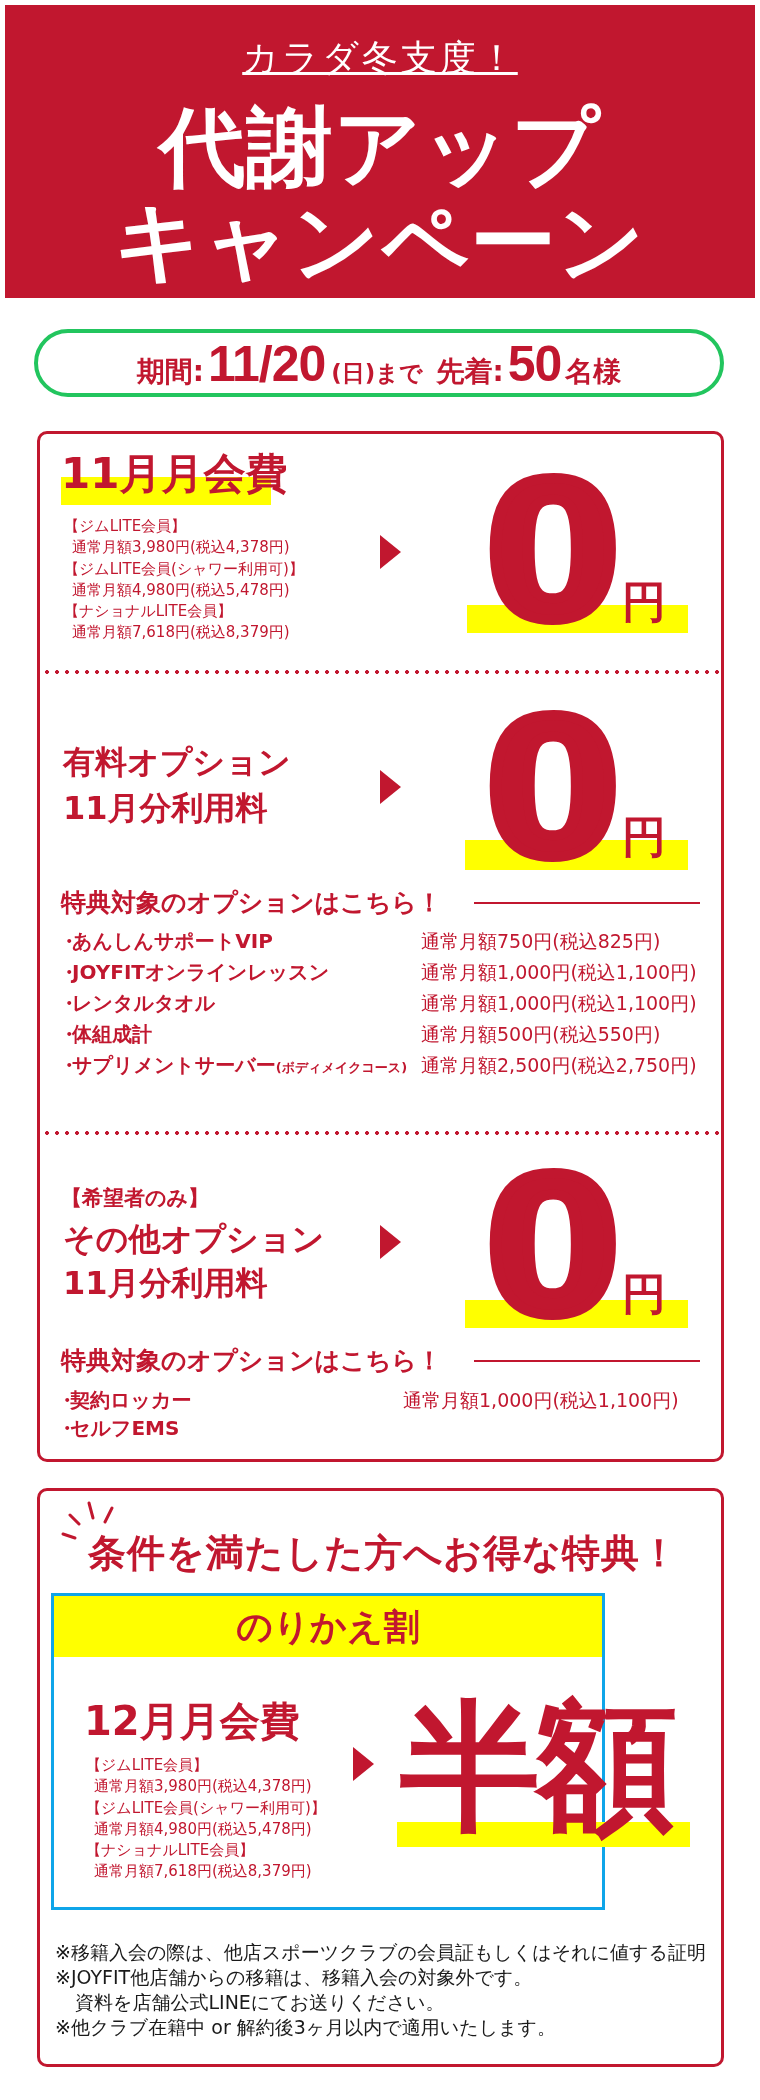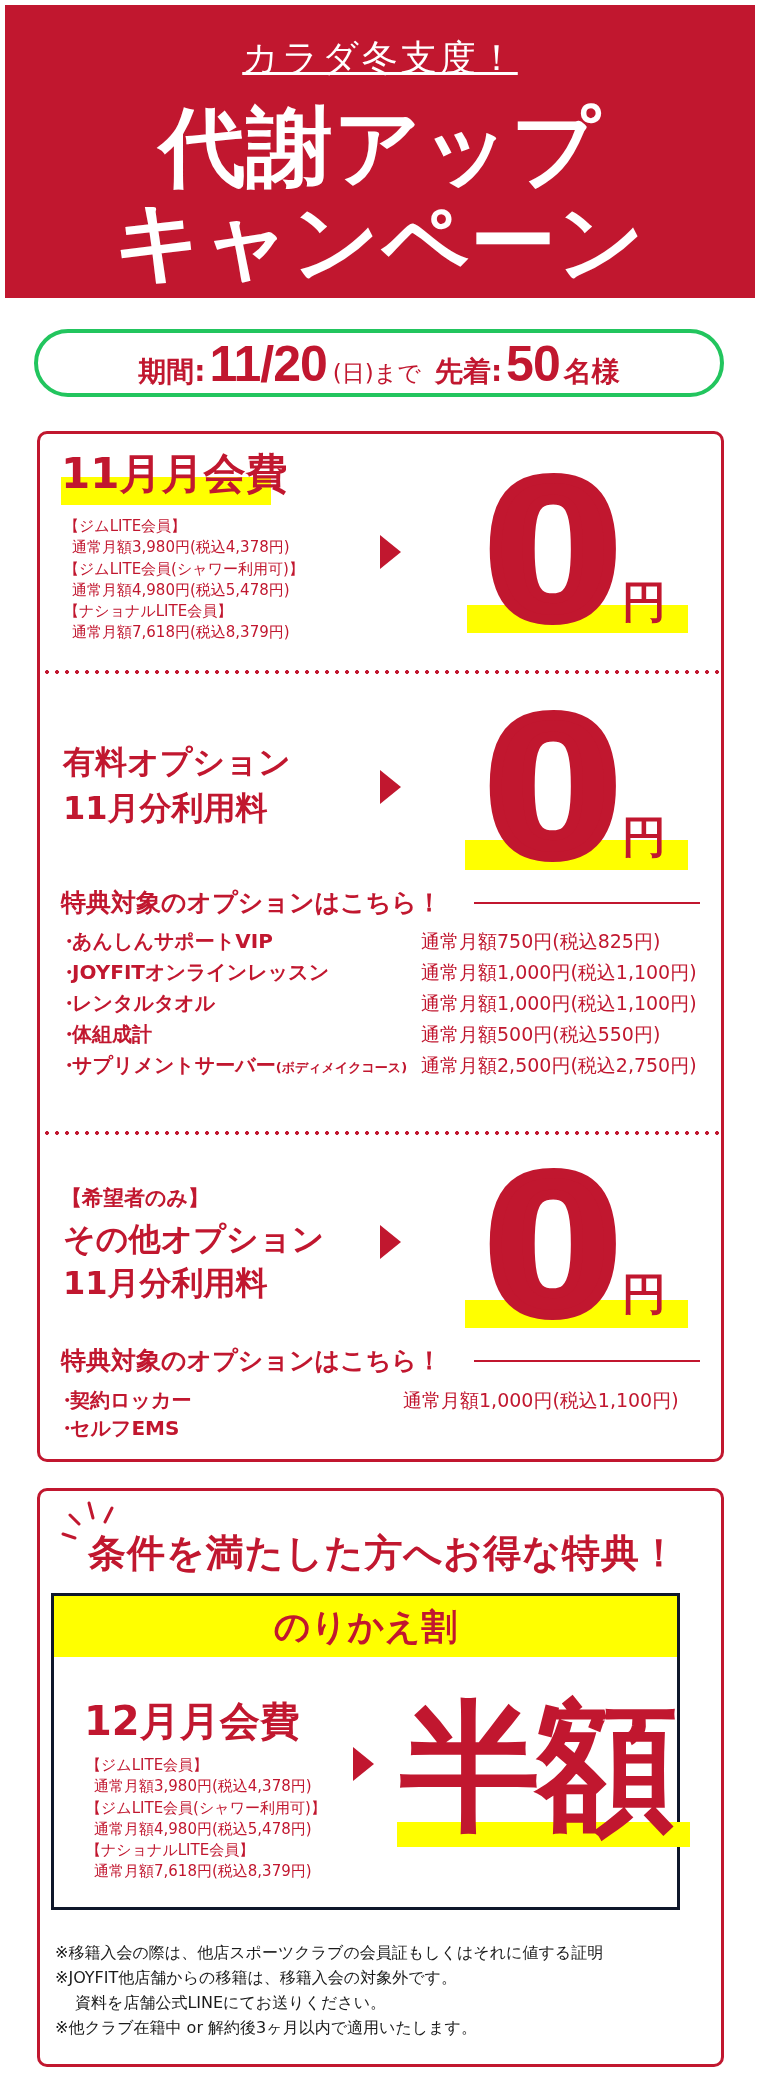--- a/index.html
+++ b/index.html
@@ -12,21 +12,21 @@
 .h-sub{position:absolute;left:0;right:0;top:32px;text-align:center;font-size:36px;line-height:42px;letter-spacing:3px;white-space:nowrap;text-decoration:underline;}
 .h-title{position:absolute;left:0;right:0;text-align:center;font-size:86px;line-height:92px;font-weight:bold;letter-spacing:1px;white-space:nowrap;}
 .h-t1{top:96px;}
 .h-t2{top:190px;}
 
 
 .pill{left:34px;top:329px;width:690px;height:68px;border:4px solid #22c55e;border-radius:34px;display:flex;justify-content:center;align-items:baseline;padding-top:6px;font-weight:bold;white-space:nowrap;}
 .pill span{line-height:1;}
 .p-lbl{font-size:28px;}
 .p-big{font-size:50px;font-family:"Liberation Sans",sans-serif;letter-spacing:-1px;margin-left:4px;}
-.p-sm{font-size:23px;font-weight:normal;margin-left:6px;}
+.p-sm{font-size:23px;font-weight:bold;margin-left:6px;}
 .p-gap{margin-left:14px;}
 .p-unit{font-size:28px;margin-left:4px;}
 
 
 .card{left:37px;width:687px;border:3px solid #C1172F;border-radius:10px;background:#FFFFFF;}
 .card1{top:431px;height:1031px;}
 .card2{top:1488px;height:579px;}
 
 .hl{position:absolute;background:#FFFF00;}
 .sec-title{position:absolute;font-weight:bold;white-space:nowrap;}
@@ -57,24 +57,24 @@
 .row .bul{font-weight:bold;display:inline-block;width:13px;}
 .row .nm{font-weight:bold;}
 .row .nt{font-weight:bold;font-size:13px;}
 .row .pr{position:absolute;top:0;font-size:19px;}
 .list1 .row .pr{left:362px;}
 .list2 .row .pr{left:346px;}
 
 
 .sparkle{position:absolute;left:20px;top:9px;width:60px;height:45px;}
 .c2-head{position:absolute;left:0;right:0;top:40px;padding-left:6px;text-align:center;font-size:38px;line-height:44px;font-weight:bold;letter-spacing:1px;white-space:nowrap;}
-.inner{position:absolute;left:11px;top:102px;width:629px;height:317px;border:3px solid #0f172a;}
+.inner{position:absolute;left:11px;top:102px;width:554px;height:317px;border:3px solid #0ea5e9;}
 .banner{position:absolute;left:0;right:0;top:0;height:61px;background:#FFFF00;text-align:center;font-size:36px;line-height:61px;font-weight:bold;white-space:nowrap;}
 .half{position:absolute;left:346px;top:101px;font-size:140px;line-height:140px;font-weight:bold;letter-spacing:-3px;white-space:nowrap;}
-.notes{position:absolute;left:15px;top:449px;font-size:16px;line-height:25px;color:#1A1A1A;white-space:nowrap;}
+.notes{position:absolute;left:15px;top:449px;font-size:19px;line-height:25px;color:#1A1A1A;white-space:nowrap;}
 .notes .ln{display:block;}
 .notes .cont{padding-left:20px;}
 </style>
 </head>
 <body>
 
 <div class="a header">
   <div class="h-sub">カラダ冬支度！</div>
   <div class="h-title h-t1">代謝アップ</div>
   <div class="h-title h-t2">キャンペーン</div>

